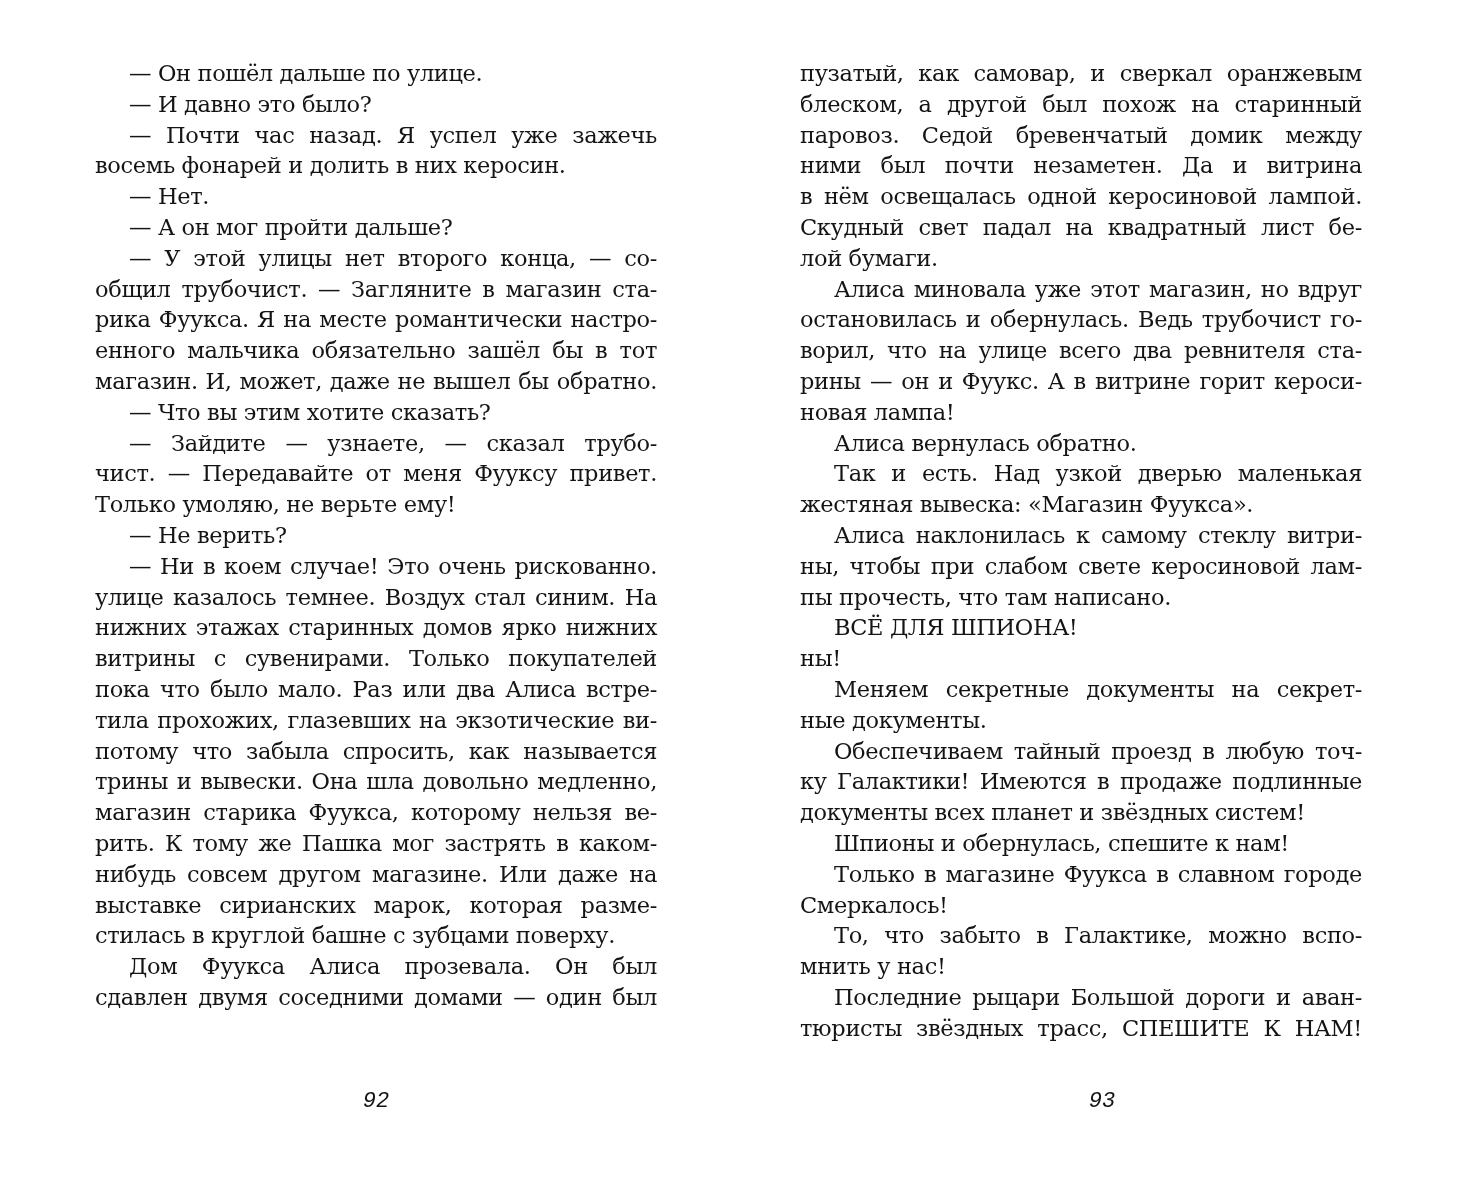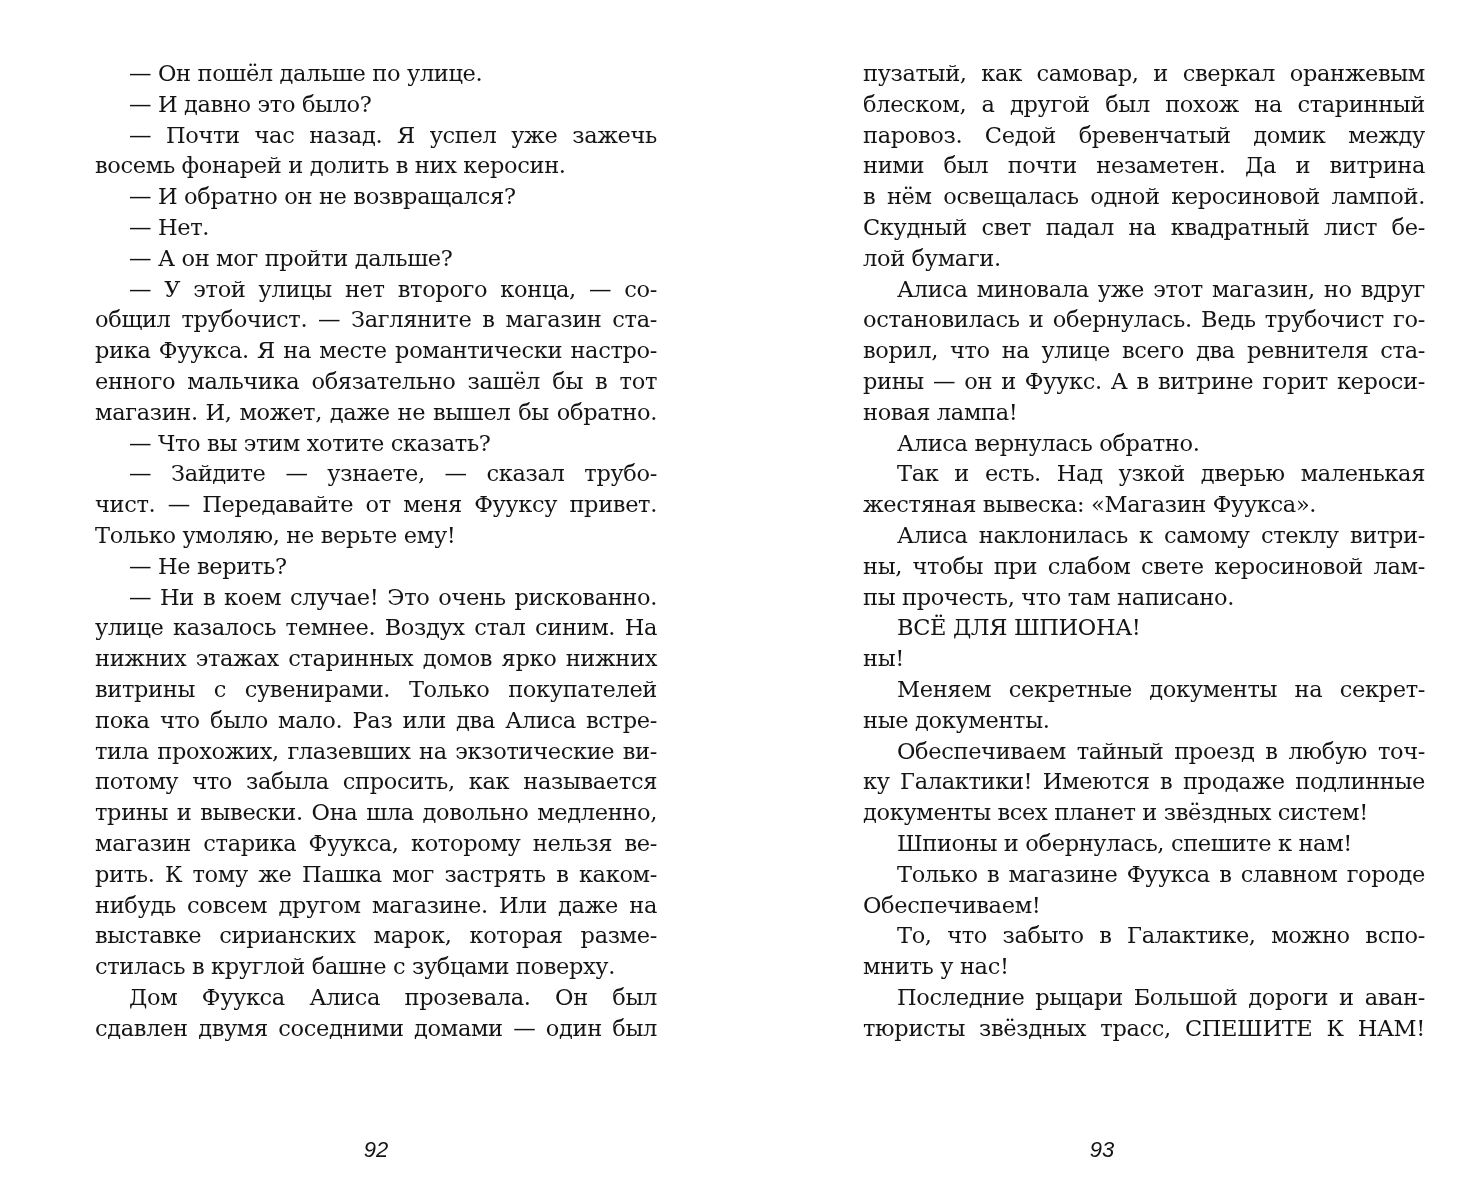--- a/index.html
+++ b/index.html
@@ -1,56 +1,54 @@
 <!DOCTYPE html>
 <html><head>
 <meta charset="utf-8">
 <style>
   html, body { margin: 0; padding: 0; background: #ffffff; }
   body { width: 1477px; height: 1182px; position: relative; overflow: hidden; }
   .page { position: absolute; top: 58px; width: 562px; }
   .page.left { left: 95px; }
-  .page.right { left: 863px; }
+  .page.right { left: 800px; }
   .line {
     display: block;
     height: 30.8px;
     line-height: 30.8px;
     font-family: "DejaVu Serif", "Liberation Serif", serif;
     font-size: 22.5px;
     color: #141414;
     white-space: nowrap;
     letter-spacing: -0.35px;
   }
   .line.j { text-align: justify; text-align-last: justify; }
   .line.l { text-align: left; text-align-last: left; }
   .line.i { padding-left: 34px; }
   .pagenum {
     position: absolute;
     top: 1089px;
-    font-family: Liberation Sans, sans-serif;
+    font-family: Liberation Mono, monospace;
     font-style: italic;
     font-size: 22px;
     color: #141414;
     width: 60px;
     text-align: center;
-    margin-top: 48px;
   }
   .pagenum.left { left: 346px; }
   .pagenum.right { left: 1072px; }
 </style>
 </head>
 <body>
 
 <div>
   <div class="page left" id="left-page">
       <span class="line l i">— Он пошёл дальше по улице.</span>
       <span class="line l i">— И давно это было?</span>
       <span class="line j i">— Почти час назад. Я успел уже зажечь</span>
       <span class="line l">восемь фонарей и долить в них керосин.</span>
-      <span class="line l i">— И обратно он не возвращался?</span>
       <span class="line l i">— Нет.</span>
       <span class="line l i">— А он мог пройти дальше?</span>
       <span class="line j i">— У этой улицы нет второго конца, — со-</span>
       <span class="line j">общил трубочист. — Загляните в магазин ста-</span>
       <span class="line j">рика Фуукса. Я на месте романтически настро-</span>
       <span class="line j">енного мальчика обязательно зашёл бы в тот</span>
       <span class="line j">магазин. И, может, даже не вышел бы обратно.</span>
       <span class="line l i">— Что вы этим хотите сказать?</span>
       <span class="line j i">— Зайдите — узнаете, — сказал трубо-</span>
       <span class="line j">чист. — Передавайте от меня Фууксу привет.</span>
@@ -95,20 +93,20 @@
       <span class="line l">пы прочесть, что там написано.</span>
       <span class="line l i">ВСЁ ДЛЯ ШПИОНА!</span>
       <span class="line l">ны!</span>
       <span class="line j i">Меняем секретные документы на секрет-</span>
       <span class="line l">ные документы.</span>
       <span class="line j i">Обеспечиваем тайный проезд в любую точ-</span>
       <span class="line j">ку Галактики! Имеются в продаже подлинные</span>
       <span class="line l">документы всех планет и звёздных систем!</span>
       <span class="line l i">Шпионы и обернулась, спешите к нам!</span>
       <span class="line j i">Только в магазине Фуукса в славном городе</span>
-      <span class="line l">Обеспечиваем!</span>
+      <span class="line l">Смеркалось!</span>
       <span class="line j i">То, что забыто в Галактике, можно вспо-</span>
       <span class="line l">мнить у нас!</span>
       <span class="line j i">Последние рыцари Большой дороги и аван-</span>
       <span class="line j">тюристы звёздных трасс, СПЕШИТЕ К НАМ!</span>
     </div>
   <div class="pagenum right">93</div>
 </div>
 
 </body></html>

